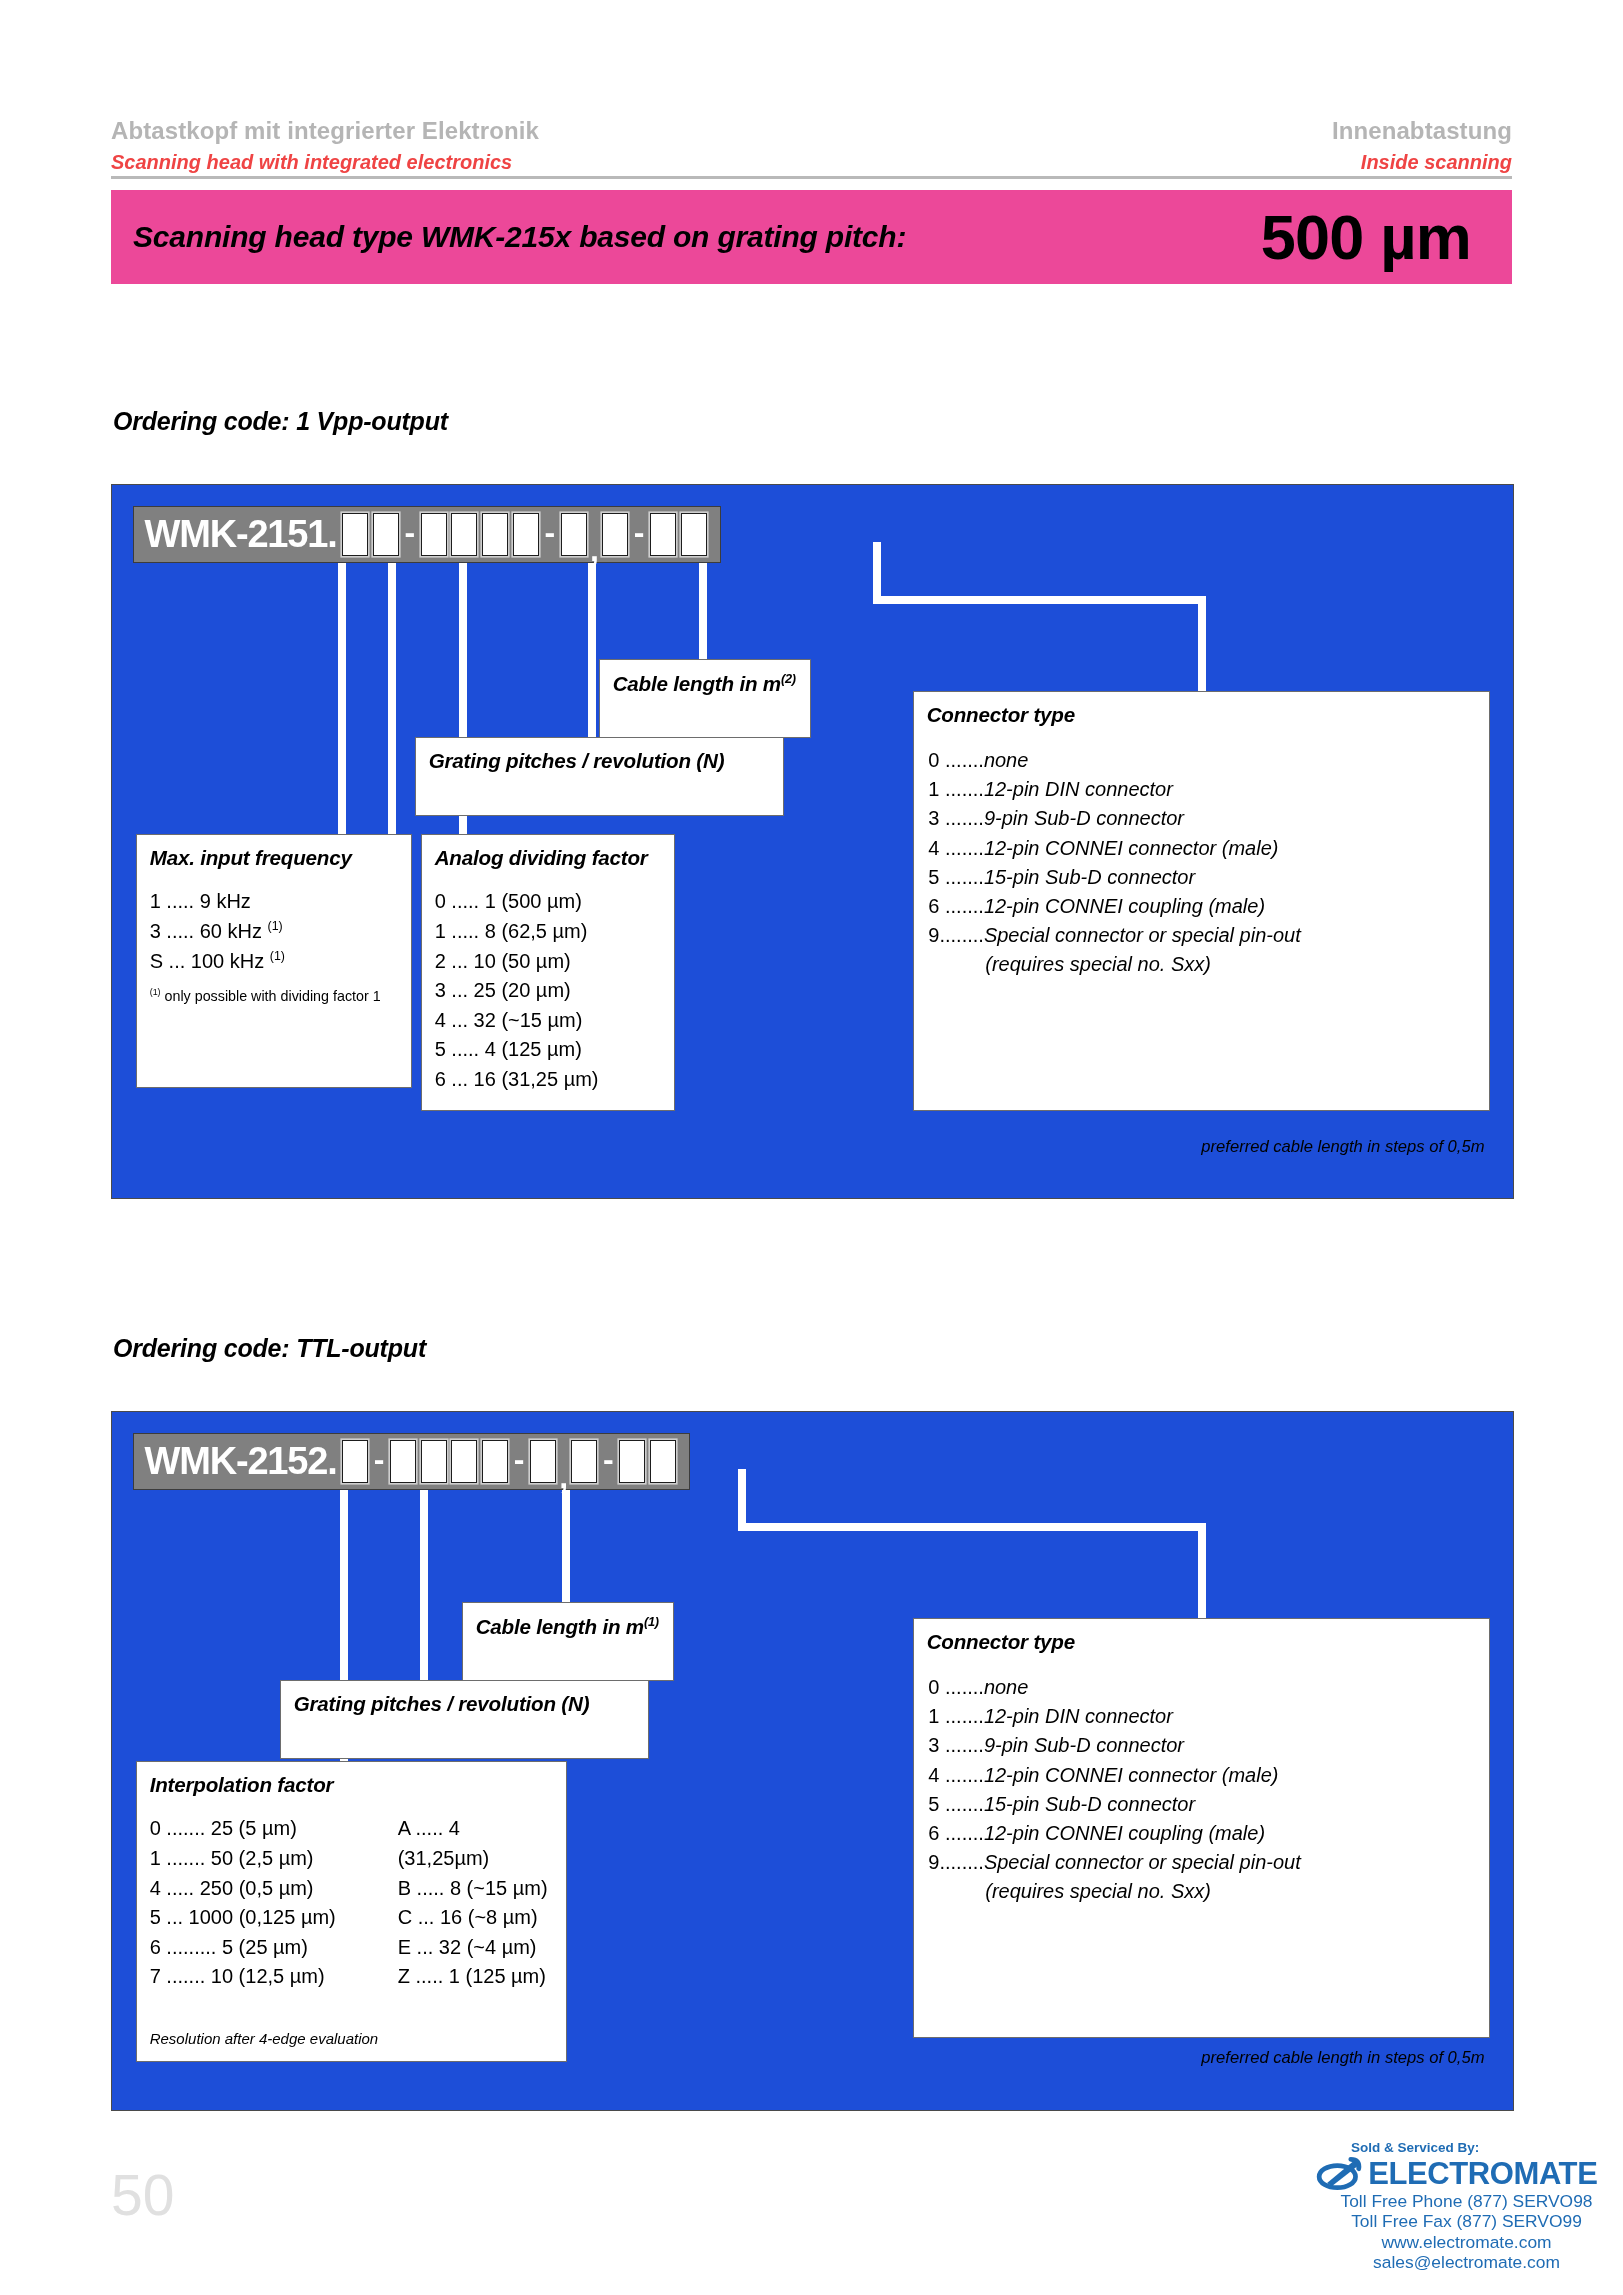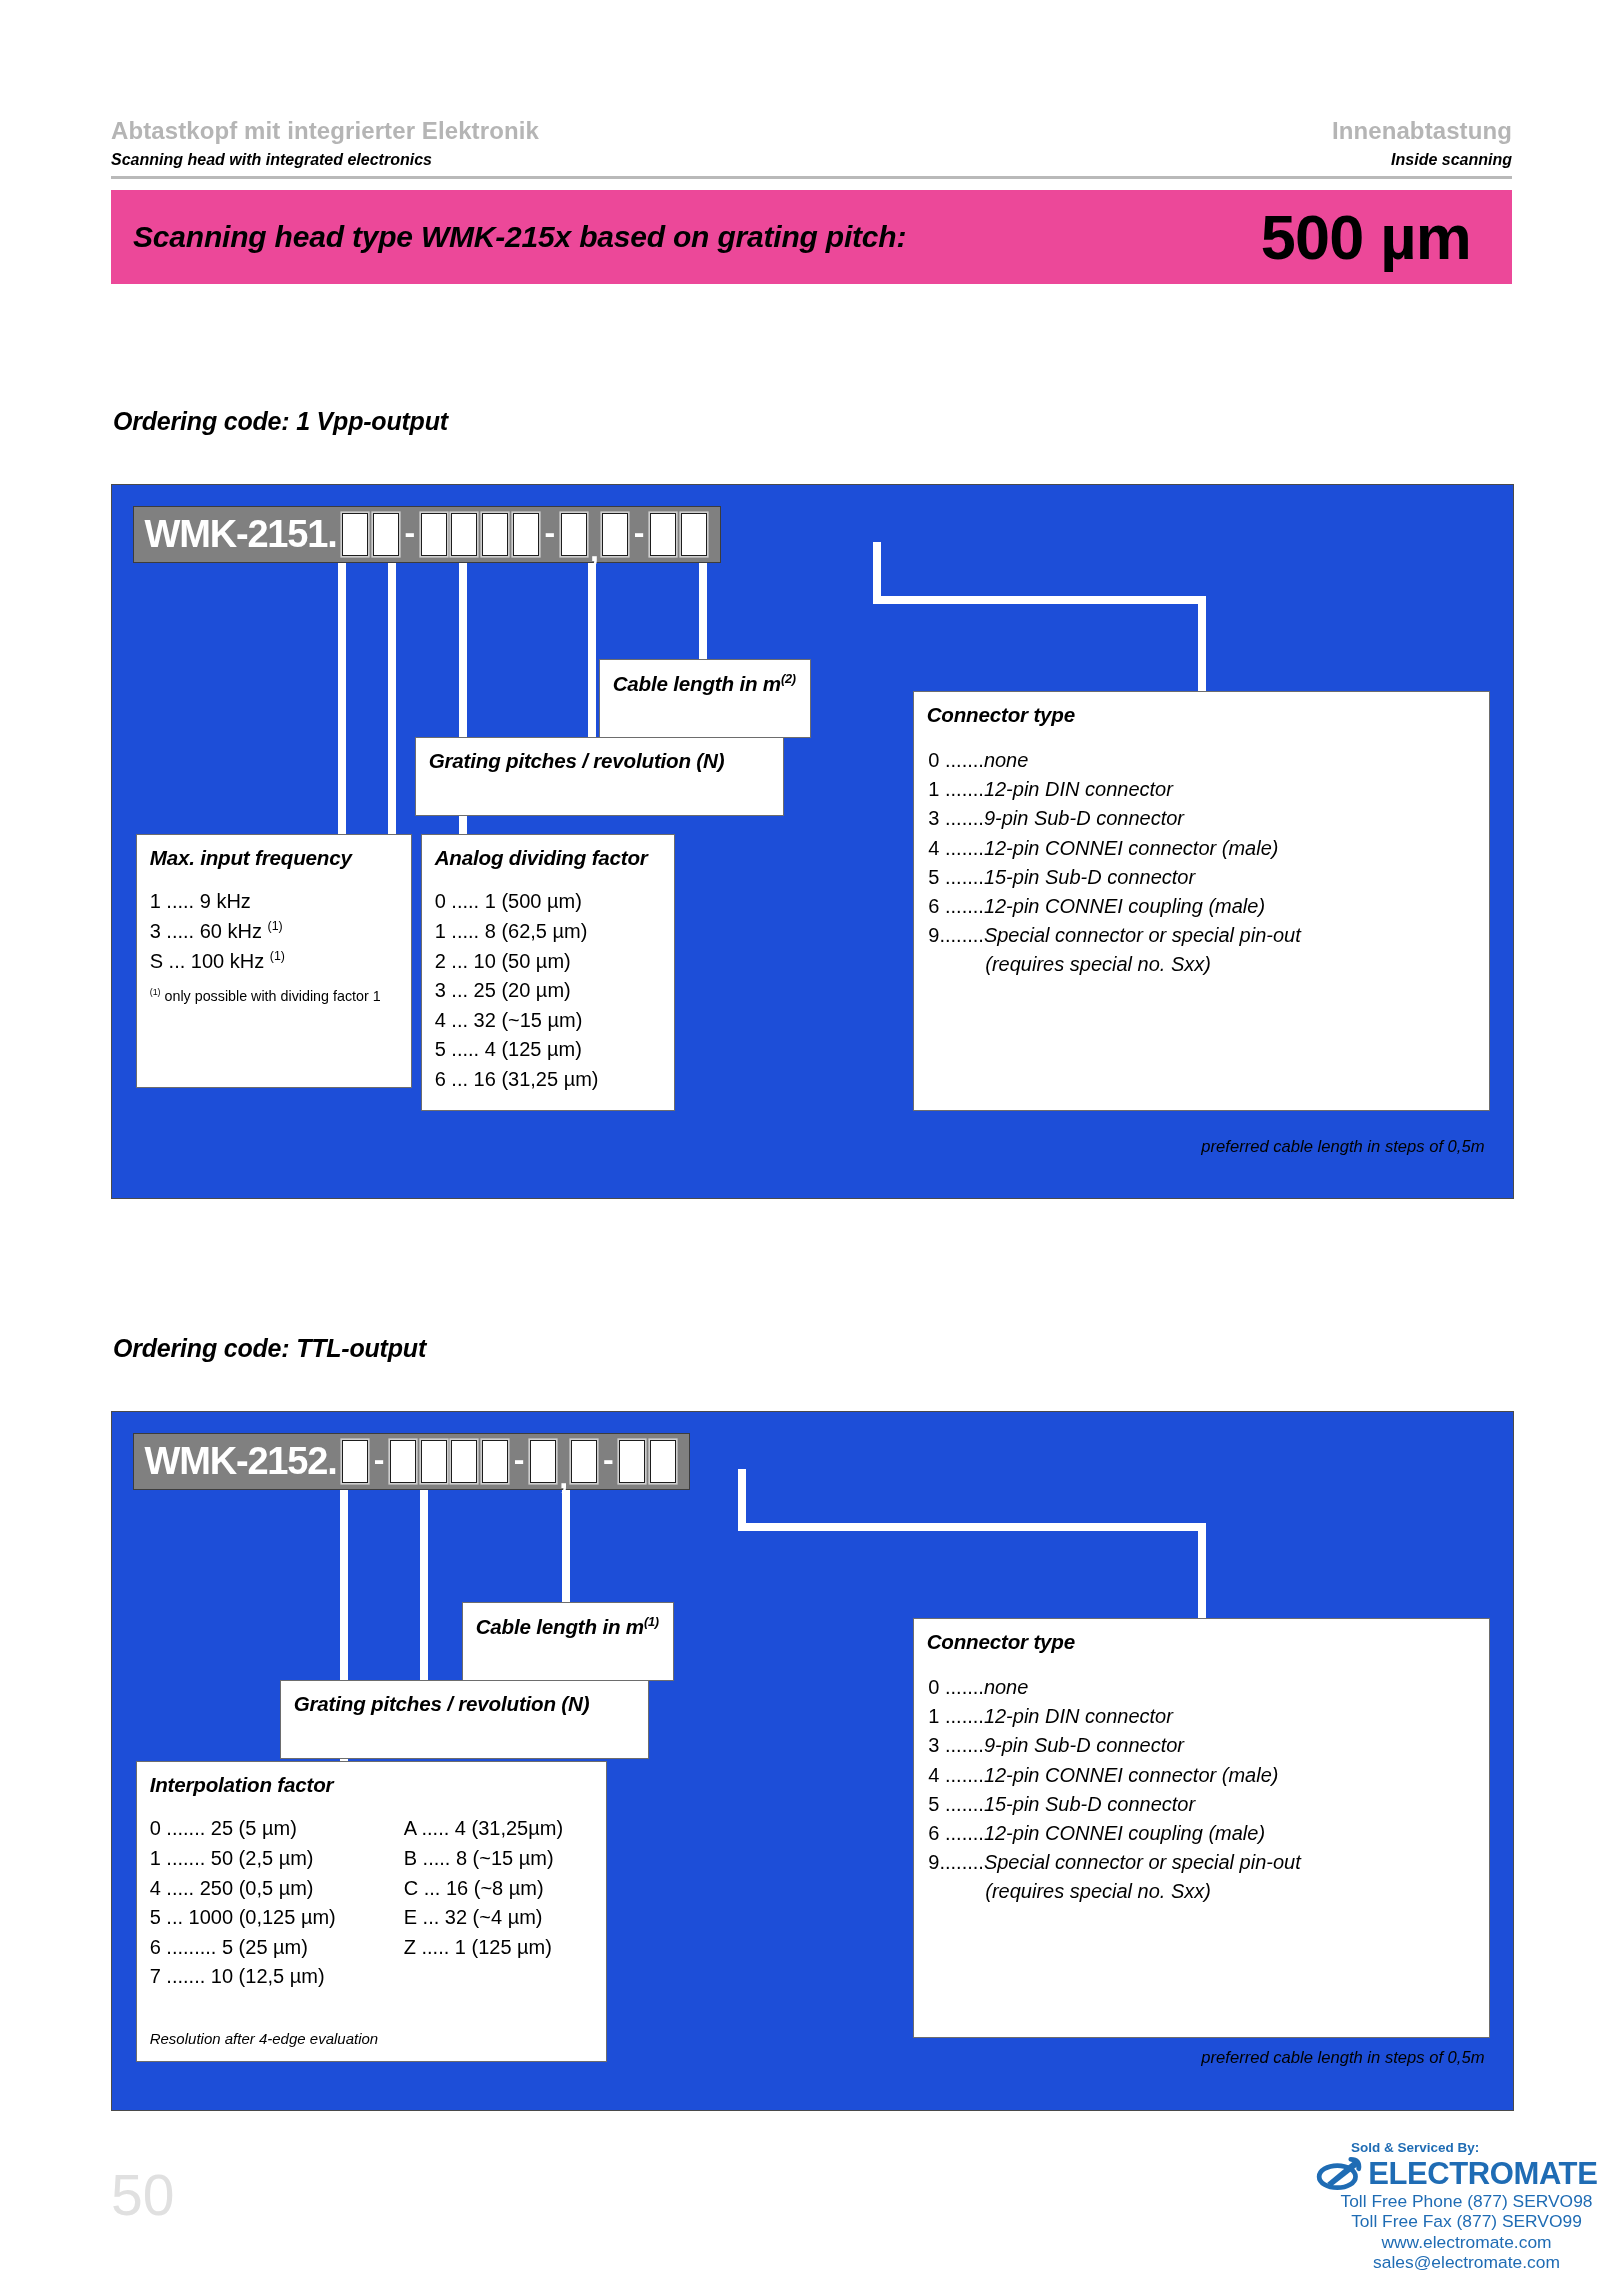--- a/index.html
+++ b/index.html
@@ -6,21 +6,21 @@
   body{
     width:1623px;height:2295px;position:relative;
     font-family:"Liberation Sans","DejaVu Sans",sans-serif;
     color:#000;overflow:hidden;
   }
 
   
   .runhead{position:absolute;left:111px;top:117px;width:1401px;}
   .runhead .row{display:flex;justify-content:space-between;align-items:baseline;}
   .runhead .l,.runhead .r{color:#b5b5b5;font-size:24px;font-weight:bold;letter-spacing:0.1px;}
-  .runhead .l2,.runhead .r2{color:#000000;font-size:16px;font-weight:bold;font-style:italic;}
+  .runhead .l2,.runhead .r2{color:#ef4444;font-size:20px;font-weight:bold;font-style:italic;}
   .runhead .row+.row{margin-top:6.3px;}
   .runrule{position:absolute;left:111px;top:176px;width:1401px;height:3.2px;background:#b9b9b9;}
 
   
   .titleband{
     position:absolute;left:111px;top:190px;width:1401px;height:94px;
     background:#ec4899;display:flex;align-items:center;justify-content:space-between;
   }
   .titleband .t{font-size:30px;font-weight:bold;font-style:italic;padding-left:22px;letter-spacing:-0.2px;}
   .titleband .p{font-size:63px;font-weight:bold;padding-right:41px;letter-spacing:-0.8px;line-height:1;}
@@ -213,21 +213,21 @@
   </div>
 
   <div class="box" style="left:350px;top:190px;width:212px;height:79px;">
     <div class="hd"><span>Cable length in m</span><sup>(1)</sup></div>
   </div>
 
   <div class="box" style="left:168px;top:268px;width:369px;height:79px;">
     <div class="hd">Grating pitches / revolution (N)</div>
   </div>
 
-  <div class="box" style="left:24px;top:349px;width:471px;height:301px;">
+  <div class="box" style="left:24px;top:349px;width:431px;height:301px;">
     <div class="hd">Interpolation factor</div>
     <div class="cols">
       <div class="c c1">
         <div>0 ....... 25 (5 µm)</div>
         <div>1 ....... 50 (2,5 µm)</div>
         <div>4 ..... 250 (0,5 µm)</div>
         <div>5 ... 1000 (0,125 µm)</div>
         <div>6 ......... 5 (25 µm)</div>
         <div>7 ....... 10 (12,5 µm)</div>
       </div>

